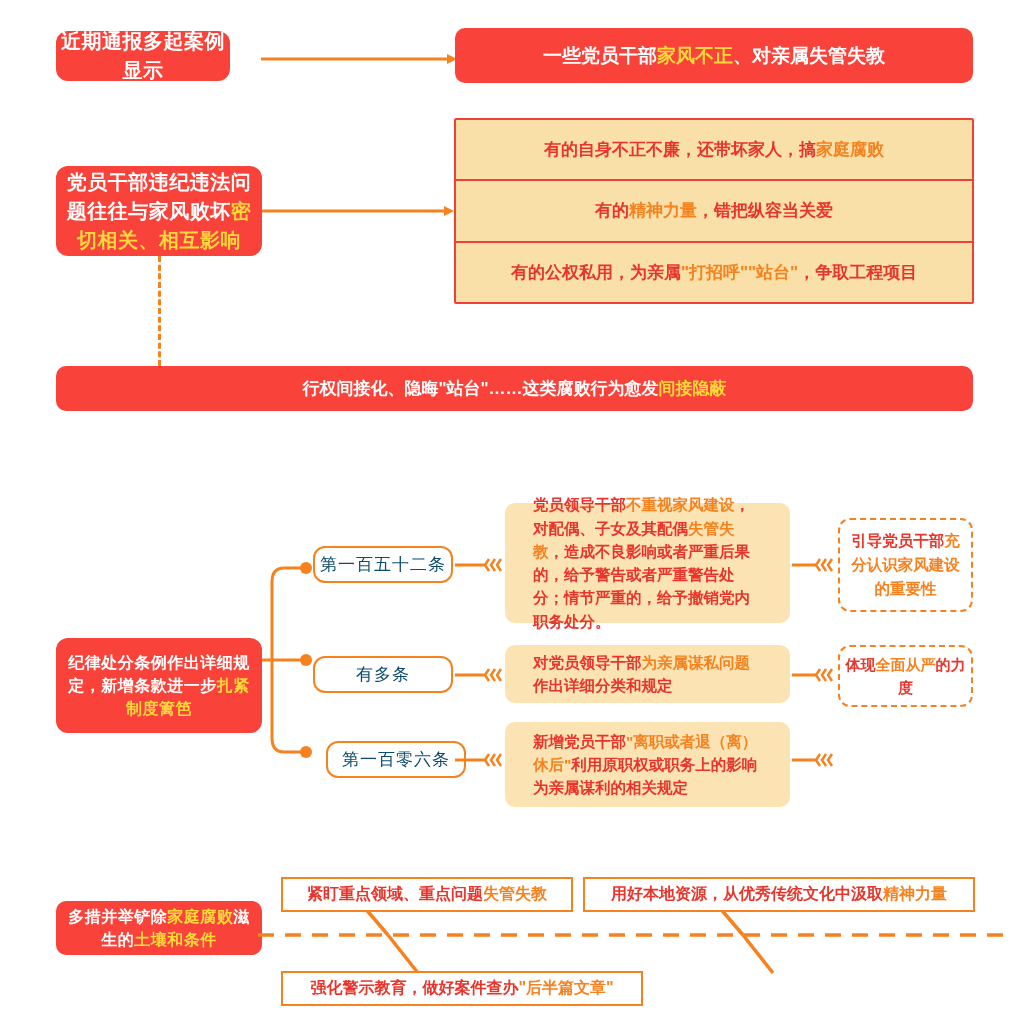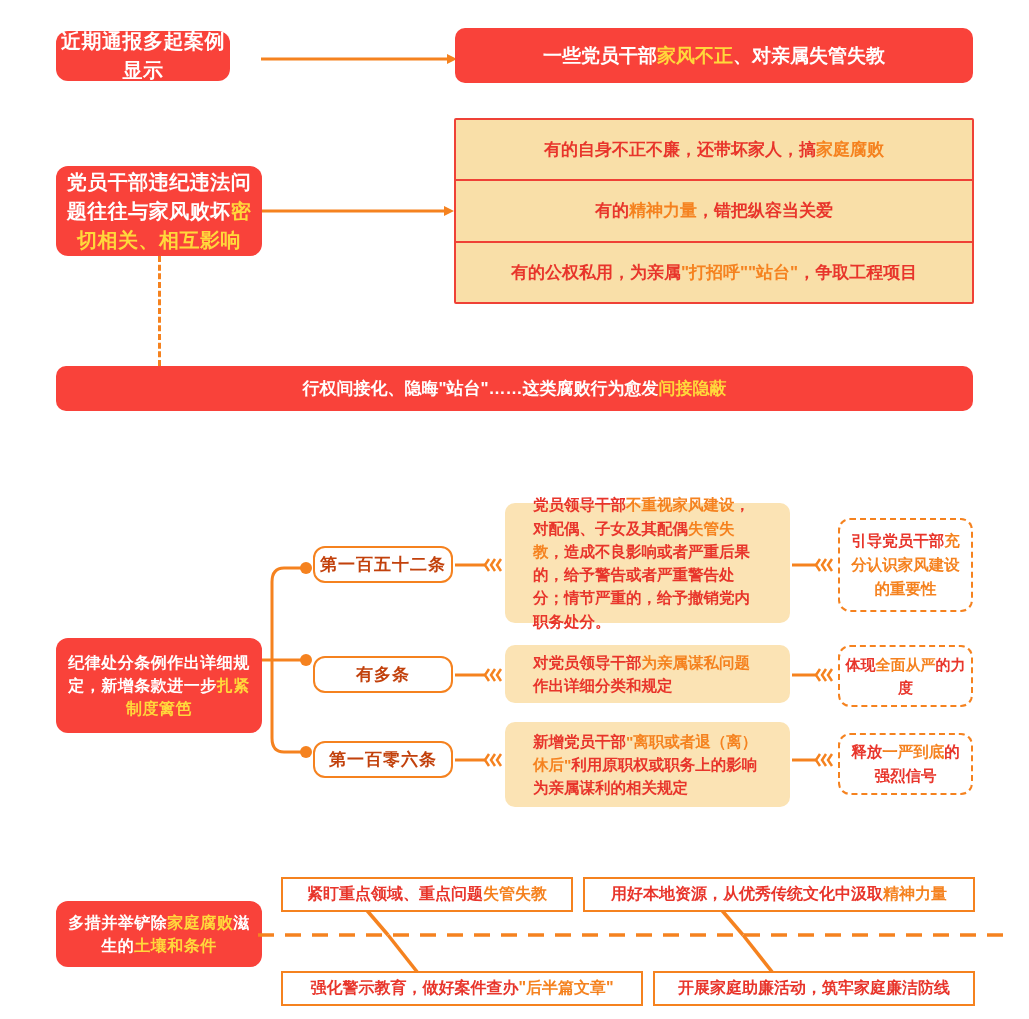--- a/index.html
+++ b/index.html
@@ -39,21 +39,21 @@
 
   .card{
     background:#fbe3b4;border-radius:10px;color:#e8352b;font-weight:bold;
     display:flex;align-items:center;line-height:1.5;padding:10px 28px;
   }
   .card .hl{color:#f5821f;}
 
   .pill{
     border:2.5px solid #f5821f;border-radius:12px;background:#fff;
     display:flex;align-items:center;justify-content:center;
-    color:#c2410c;font-weight:bold;letter-spacing:1px;text-align:right;
+    color:#0c4a6e;font-weight:normal;letter-spacing:1px;text-align:right;
   }
 
   .dashed-card{
     border:2.5px dashed #f5821f;border-radius:12px;background:#fff;
     display:flex;align-items:center;justify-content:center;
     color:#e8352b;font-weight:bold;text-align:center;line-height:1.55;
     padding:6px 4px;
   }
   .dashed-card .hl{color:#f5821f;}
 
@@ -162,41 +162,38 @@
   <div class="abs" style="left:792px;top:666px;width:44px;height:18px;">
     <svg width="44" height="18" viewBox="0 0 44 18">
       <line x1="0" y1="9" x2="24" y2="9" stroke="#f5821f" stroke-width="3"></line>
       <path d="M28 3 L24 9 L28 15 M34 3 L30 9 L34 15 M40 3 L36 9 L40 15" fill="none" stroke="#f5821f" stroke-width="2.5"></path>
     </svg>
   </div>
   <div class="abs dashed-card" style="left:838px;top:645px;width:135px;height:62px;font-size:15px;">
       <span><span>体现</span><span class="hl">全面从严</span><span>的力度</span></span>
     </div>
 
-  <div class="abs pill" style="left:313px;top:741px;width:140px;height:37px;font-size:17px;">第一百零六条</div>
+  <div class="abs pill" style="left:326px;top:741px;width:140px;height:37px;font-size:17px;">第一百零六条</div>
   <div class="abs" style="left:455px;top:751px;width:50px;height:18px;">
     <svg width="50" height="18" viewBox="0 0 50 18">
       <line x1="0" y1="9" x2="30" y2="9" stroke="#f5821f" stroke-width="3"></line>
       <path d="M34 3 L30 9 L34 15 M40 3 L36 9 L40 15 M46 3 L42 9 L46 15" fill="none" stroke="#f5821f" stroke-width="2.5"></path>
     </svg>
   </div>
   <div class="abs card" style="left:505px;top:722px;width:285px;height:85px;font-size:15.5px;">
       <span><span>新增党员干部</span><span class="hl">"离职或者退（离）休后"</span><span>利用原职权或职务上的影响为亲属谋利的相关规定</span></span>
     </div>
   <div class="abs" style="left:792px;top:751px;width:44px;height:18px;">
     <svg width="44" height="18" viewBox="0 0 44 18">
       <line x1="0" y1="9" x2="24" y2="9" stroke="#f5821f" stroke-width="3"></line>
       <path d="M28 3 L24 9 L28 15 M34 3 L30 9 L34 15 M40 3 L36 9 L40 15" fill="none" stroke="#f5821f" stroke-width="2.5"></path>
     </svg>
   </div>
-  <div class="abs dashed-card" style="left:838px;top:733px;width:135px;height:62px;font-size:15.5px;">
-      <span><span>释放</span><span class="hl">一严到底</span><span>的强烈信号</span></span>
-    </div>
-
-  <div class="abs red-box" style="left:56px;top:901px;width:206px;height:66px;font-size:16px;padding:0 10px;">
+
+  <div class="abs red-box" style="left:56px;top:901px;width:206px;height:54px;font-size:16px;padding:0 10px;border-radius:10px;">
       <span><span>多措并举铲除</span><span class="hl">家庭腐败</span><span>滋生的</span><span class="hl">土壤和条件</span></span>
     </div>
 
   <div class="abs" style="left:258px;top:855px;width:745px;height:160px;">
     <svg width="745" height="160" viewBox="0 0 745 160">
       <line x1="0" y1="80" x2="745" y2="80" stroke="#f5821f" stroke-width="3.5" stroke-dasharray="16 11"></line>
       <line x1="100" y1="45" x2="130" y2="80" stroke="#f5821f" stroke-width="3.5"></line>
       <line x1="130" y1="80" x2="160" y2="118" stroke="#f5821f" stroke-width="3.5"></line>
       <line x1="455" y1="45" x2="485" y2="80" stroke="#f5821f" stroke-width="3.5"></line>
       <line x1="485" y1="80" x2="515" y2="118" stroke="#f5821f" stroke-width="3.5"></line>
@@ -205,17 +202,14 @@
 
   <div class="abs out-box" style="left:281px;top:877px;width:292px;height:35px;font-size:16px;">
       <span><span>紧盯重点领域、重点问题</span><span class="hl">失管失教</span></span>
     </div>
   <div class="abs out-box" style="left:583px;top:877px;width:392px;height:35px;font-size:16px;font-family:Liberation Serif, serif;">
       <span><span>用好本地资源，从优秀传统文化中汲取</span><span class="hl">精神力量</span></span>
     </div>
   <div class="abs out-box" style="left:281px;top:971px;width:362px;height:35px;font-size:16px;">
       <span><span>强化警示教育，做好案件查办</span><span class="hl">"后半篇文章"</span></span>
     </div>
-  <div class="abs out-box" style="left:653px;top:971px;width:322px;height:35px;font-size:16px;">
-      <span><span>开展家庭助廉活动，筑牢家庭廉洁防线</span></span>
-    </div>
 
 </div>
 
 </body></html>

